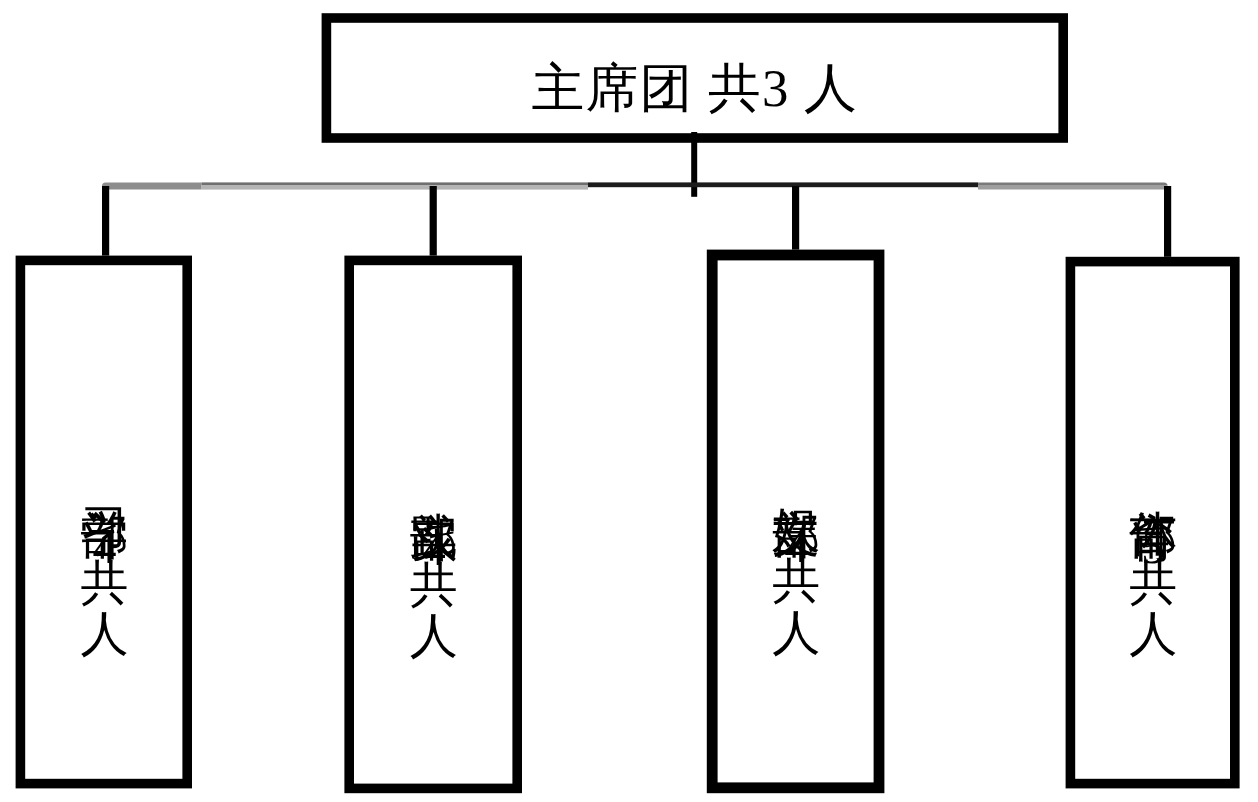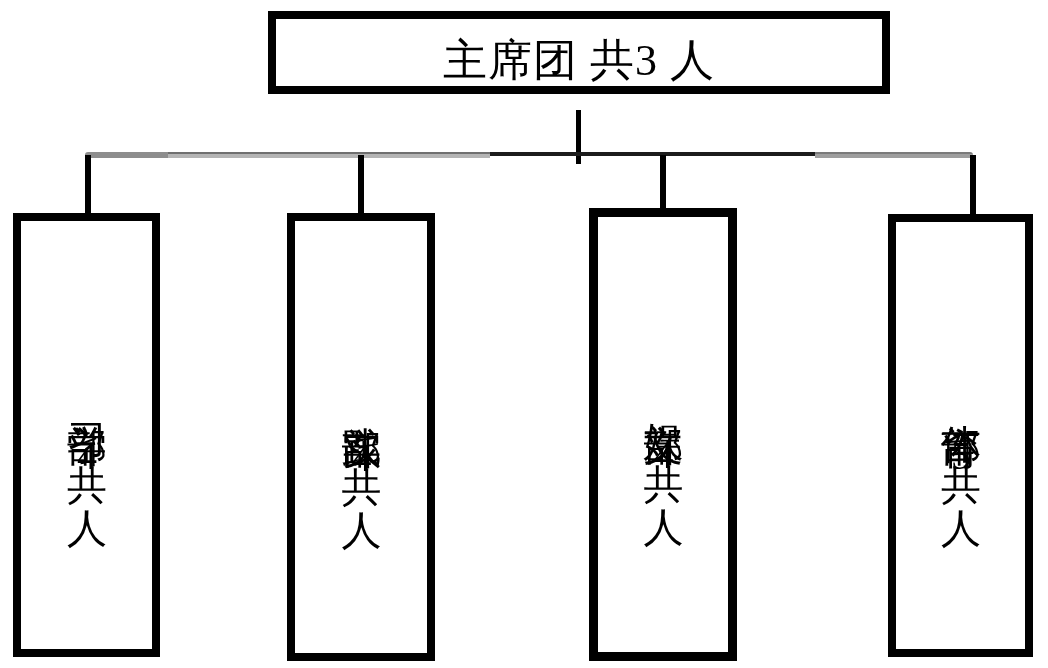--- a/index.html
+++ b/index.html
@@ -17,21 +17,21 @@
     position: absolute;
     box-sizing: border-box;
     background: #ffffff;
     border: 8px solid #000000;
     display: flex;
     align-items: center;
     justify-content: center;
   }
   .root-box {
     left: 268px; top: 11px;
-    width: 622px; height: 83px;
+    width: 622px; height: 108px;
     font-size: 44px;
     letter-spacing: 1px;
     white-space: pre;
   }
   .root-box .root-label { transform: translateY(8px); }
   .dept-box .vlabel {
     writing-mode: vertical-lr;
     text-orientation: upright;
     font-size: 40px;
     line-height: 1.2;

